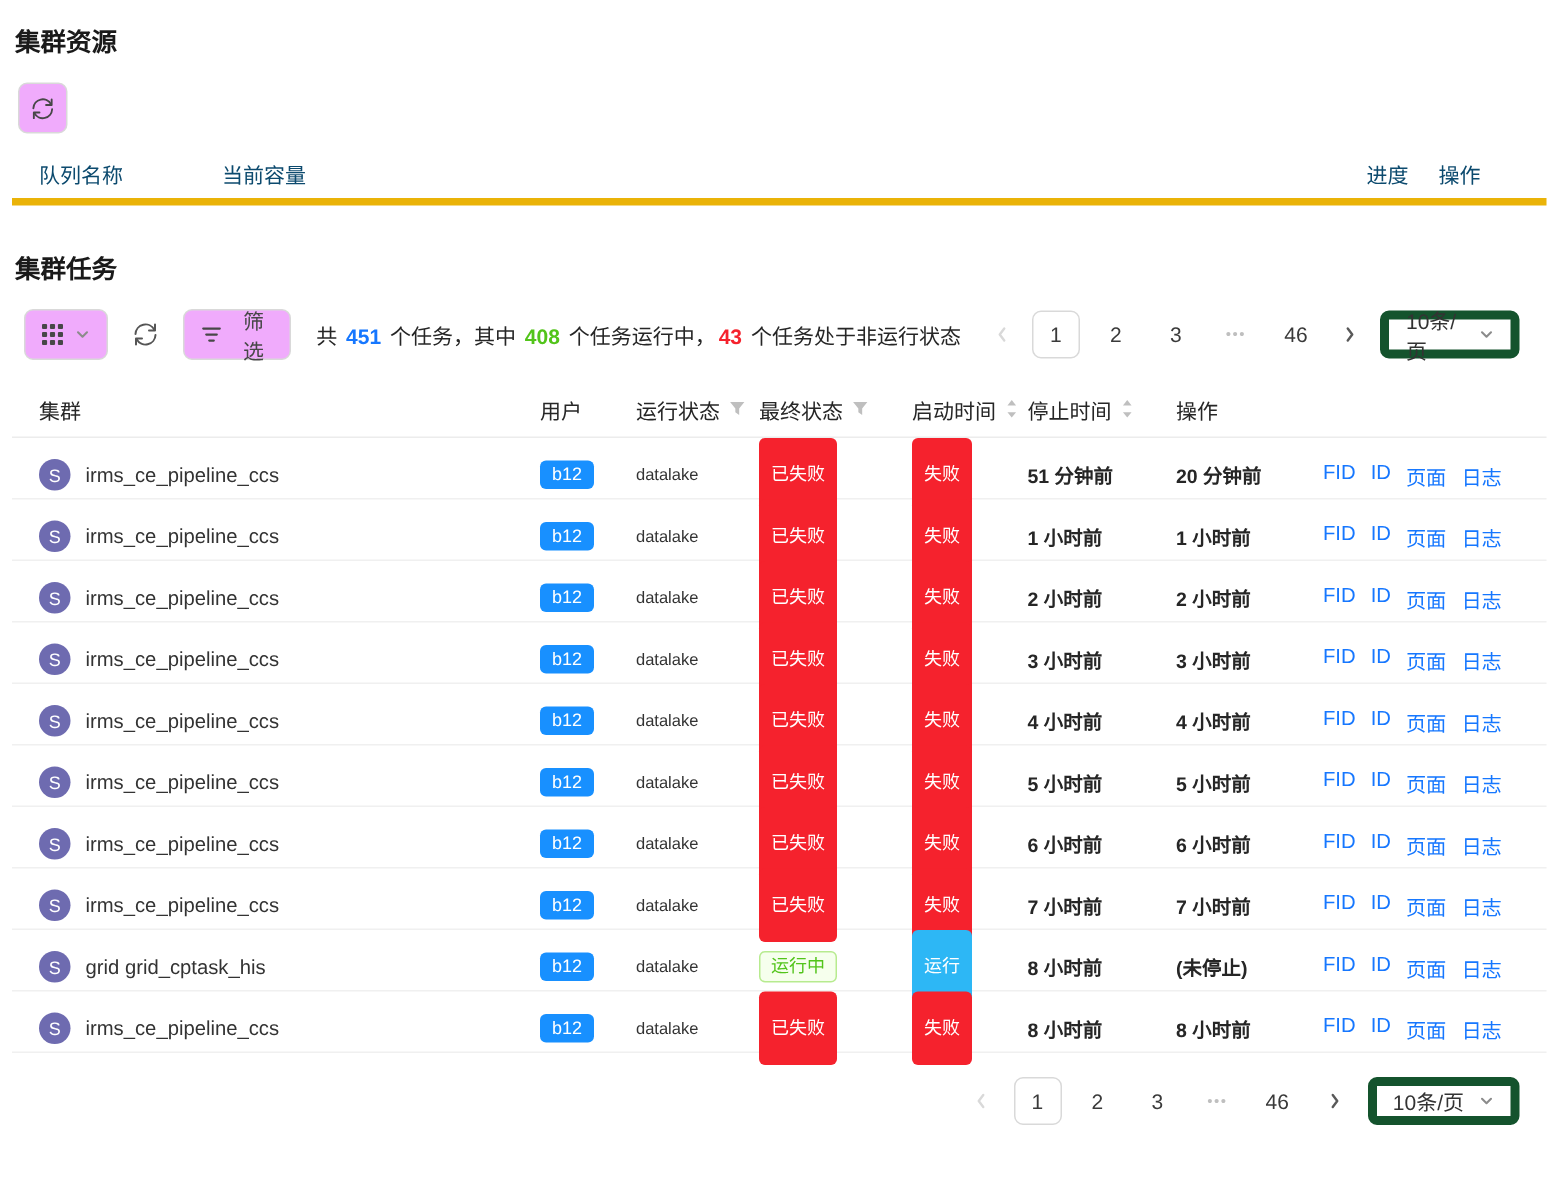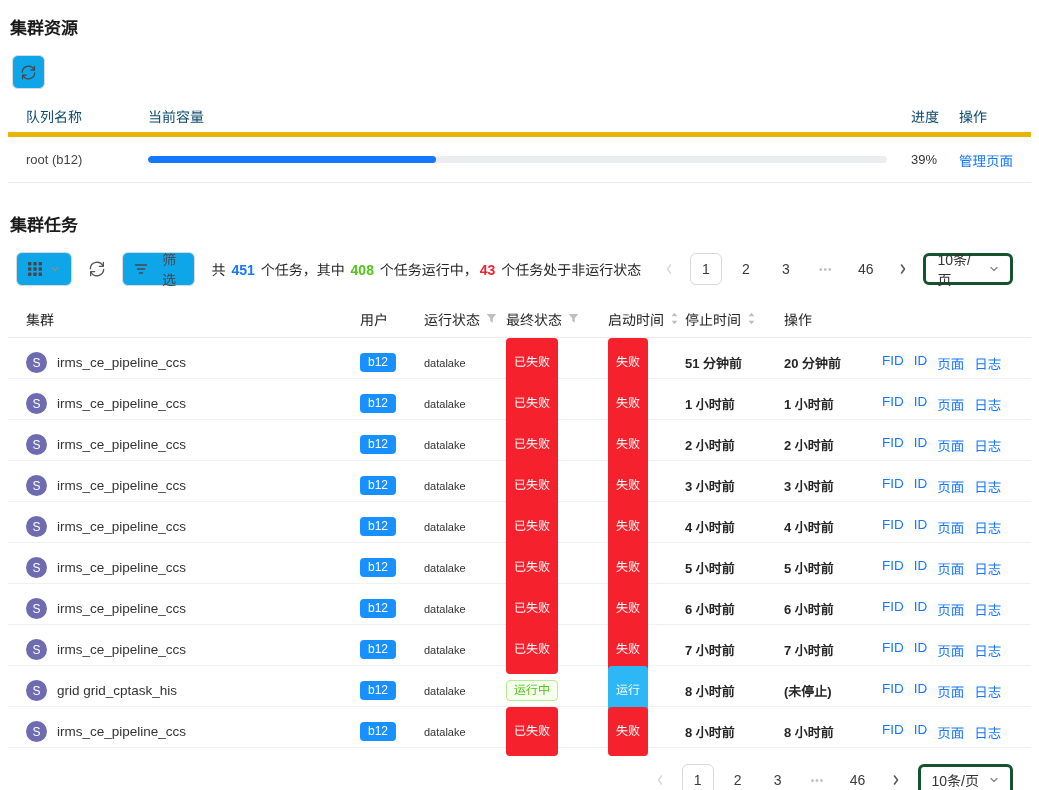--- a/index.html
+++ b/index.html
@@ -17,21 +17,21 @@
     font-weight: 700;
     color: #1a1a1a;
     margin: 0 0 16px 2px;
   }
 
   
   .btn {
     height: 34px;
     border: 1px solid #d9d9d9;
     border-radius: 6px;
-    background: #0ea5e9;
+    background: #f0abfc;
     display: inline-flex;
     align-items: center;
     gap: 8px;
     padding: 0 11px;
     color: #474747;
     font-size: 14px;
     cursor: pointer;
     font-family: inherit;
   }
   .icon-sq { width: 33px; justify-content: center; padding: 0; }
@@ -77,21 +77,21 @@
   }
   .pager-nav.disabled { color: #d9d9d9; cursor: default; }
   .pager-item {
     min-width: 32px; height: 32px; display: inline-flex; align-items: center; justify-content: center;
     border: 1px solid transparent; border-radius: 6px; background: none; cursor: pointer;
     font-size: 14px; color: #3a3a3a; font-family: inherit; padding: 0 4px;
   }
   .pager-item[data-state="active"] { border-color: #d9d9d9; background: #fff; }
   .pager-item[data-state="ellipsis"] { color: #bfbfbf; font-size: 10px; letter-spacing: 1px; }
   .page-size-select {
-    height: 32px; border: 3px solid #14532d; border-radius: 6px; background: #fff;
+    height: 32px; border: 6px solid #14532d; border-radius: 6px; background: #fff;
     display: inline-flex; align-items: center; gap: 10px; padding: 0 11px; cursor: pointer;
     font-size: 14px; color: #333;
   }
   .bottom-pagination { display: flex; justify-content: flex-end; padding: 16px 18px 0 0; }
   .bottom-pagination .pagination { margin-left: 0; }
 
   
   .task-grid {
     display: grid;
     grid-template-columns: 334px 64px 82px 102px 77px 99px 98px 1fr;
@@ -150,32 +150,20 @@
     </button>
 
     <div>
       <div class="res-grid res-head">
         <div class="th">队列名称</div>
         <div class="th">当前容量</div>
         <div class="th res-col-progress">进度</div>
         <div class="th res-col-ops">操作</div>
       </div>
 
-        <div class="res-grid res-row">
-          <div class="queue-name">root (b12)</div>
-          <div>
-            <div class="progress-track">
-              <div class="progress-fill" style="width: 39%;"></div>
-            </div>
-          </div>
-          <div class="progress-label res-col-progress">39%</div>
-          <div class="res-col-ops">
-            <a class="link">管理页面</a>
-          </div>
-        </div>
 
     </div>
   </section>
 
   <section>
     <h2 class="section-title tasks-title">集群任务</h2>
 
     <div class="toolbar">
       <button class="btn">
         <span class="icon">

